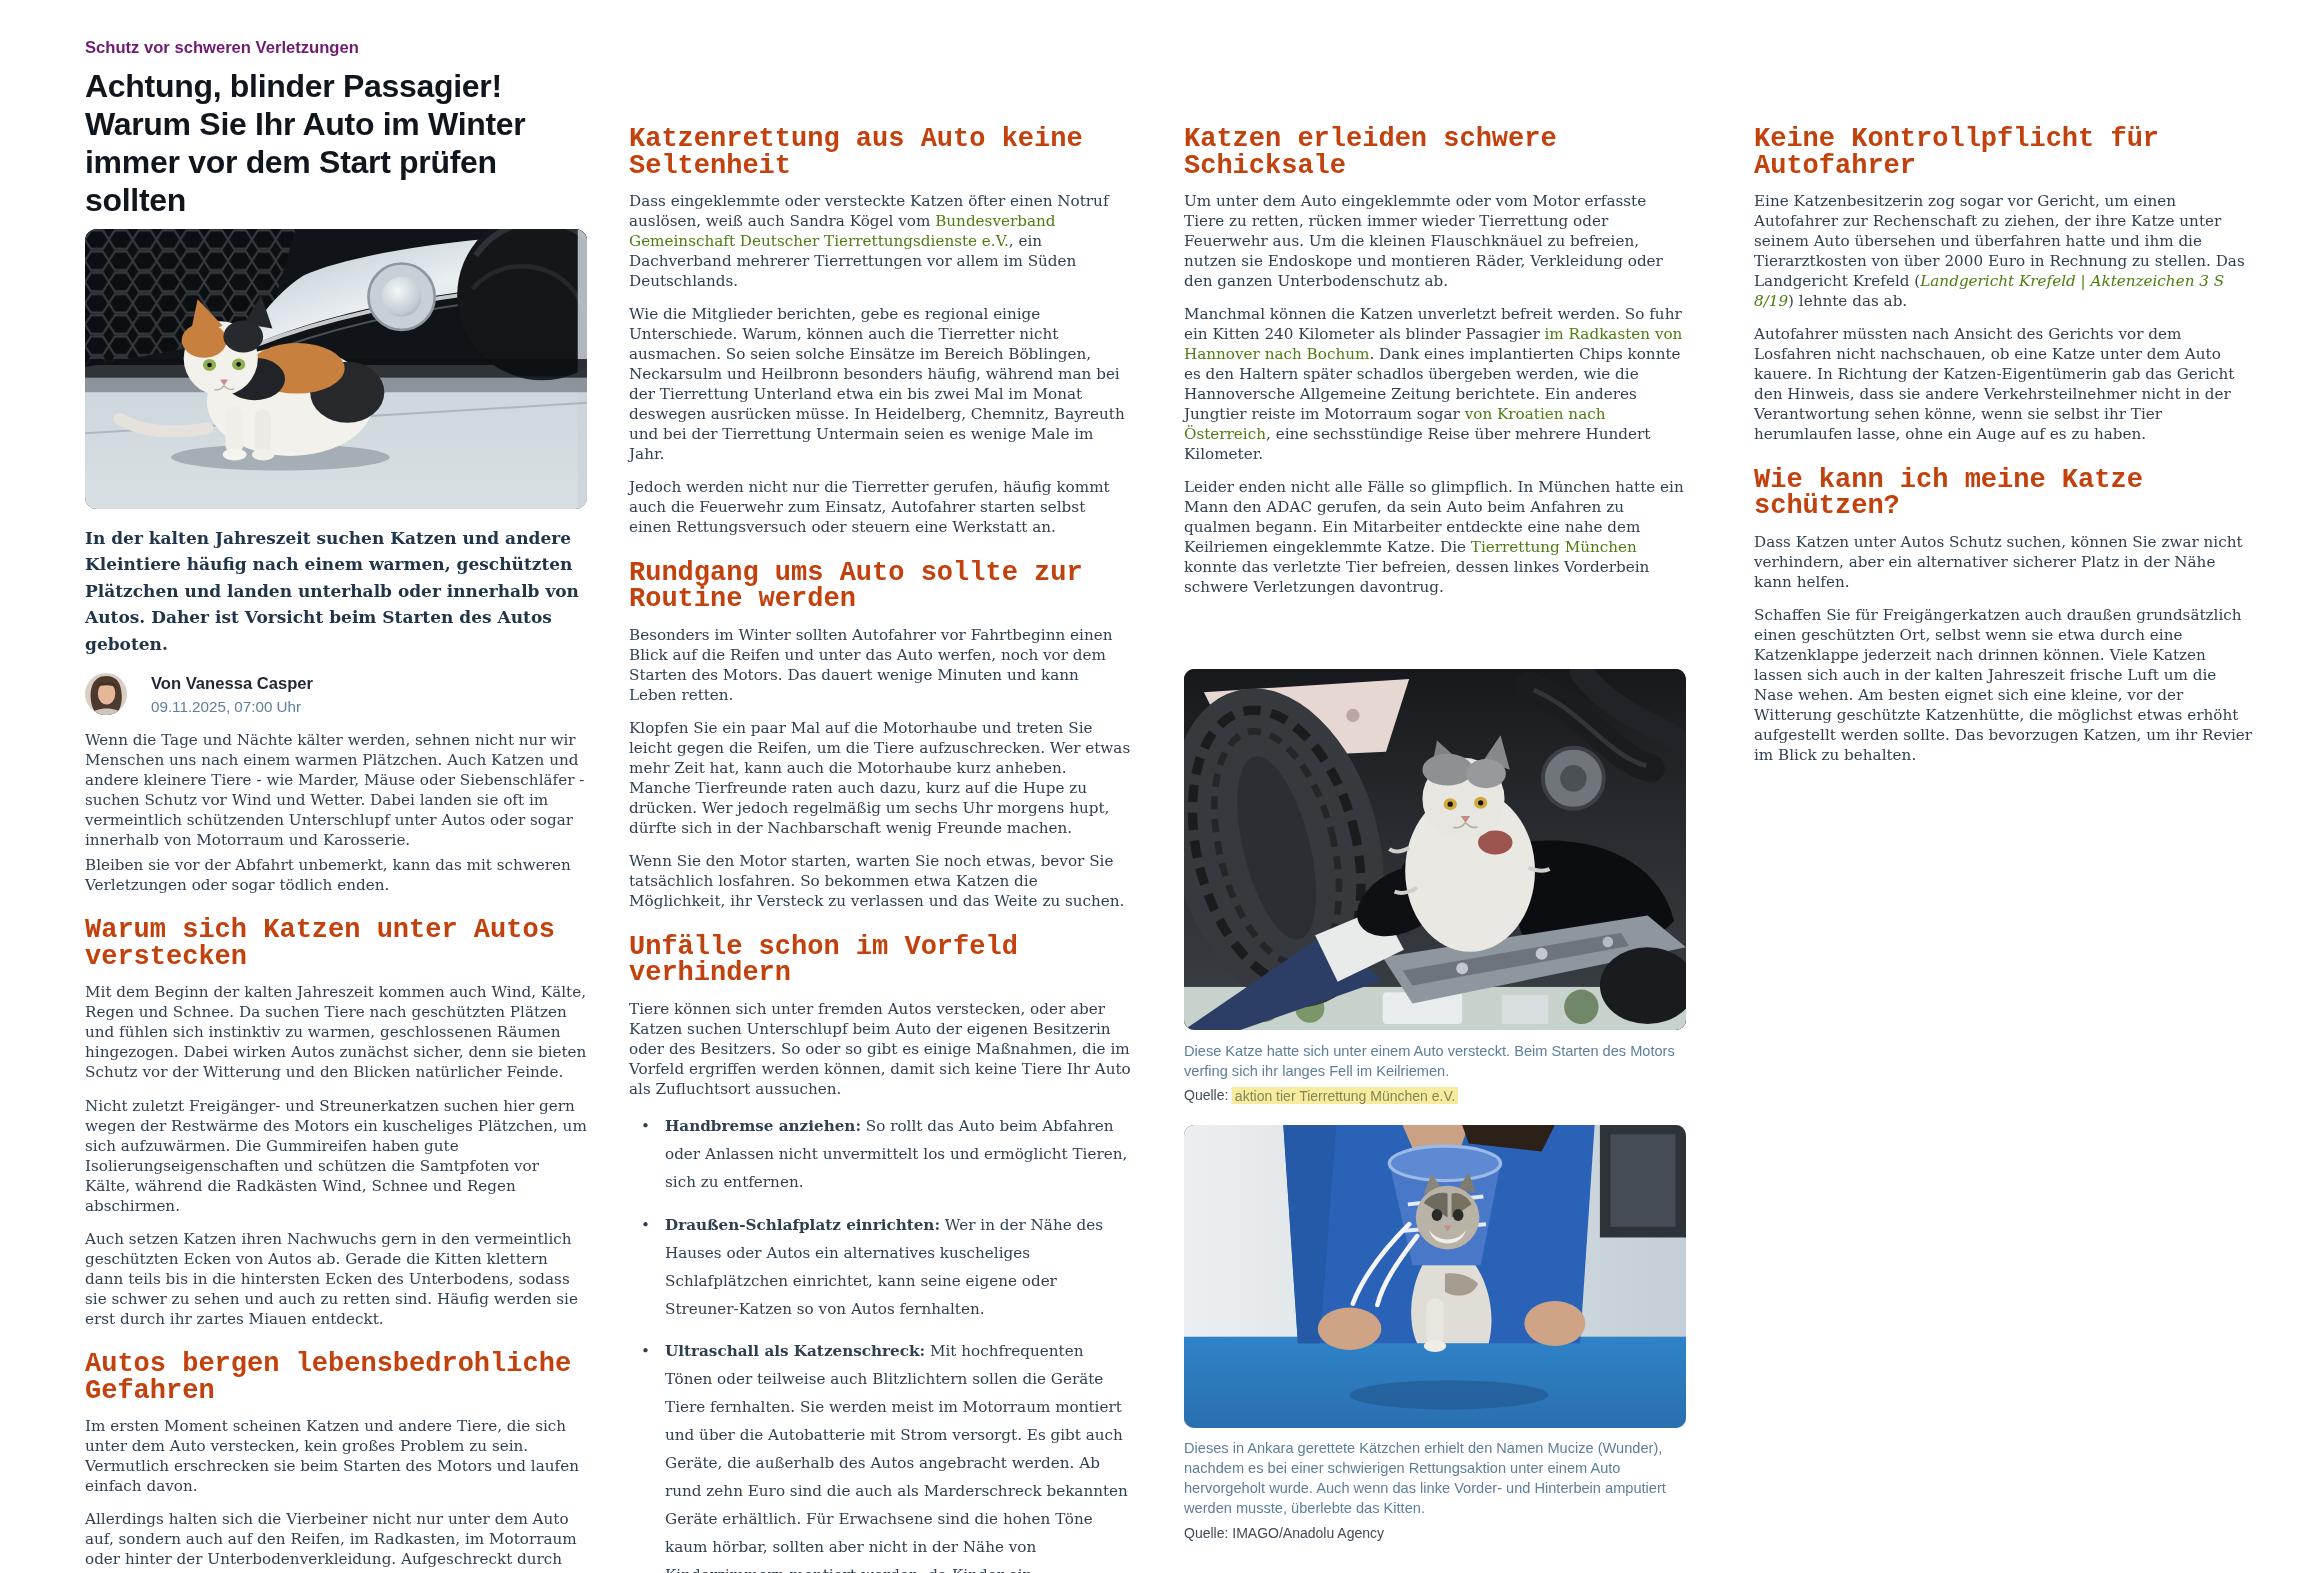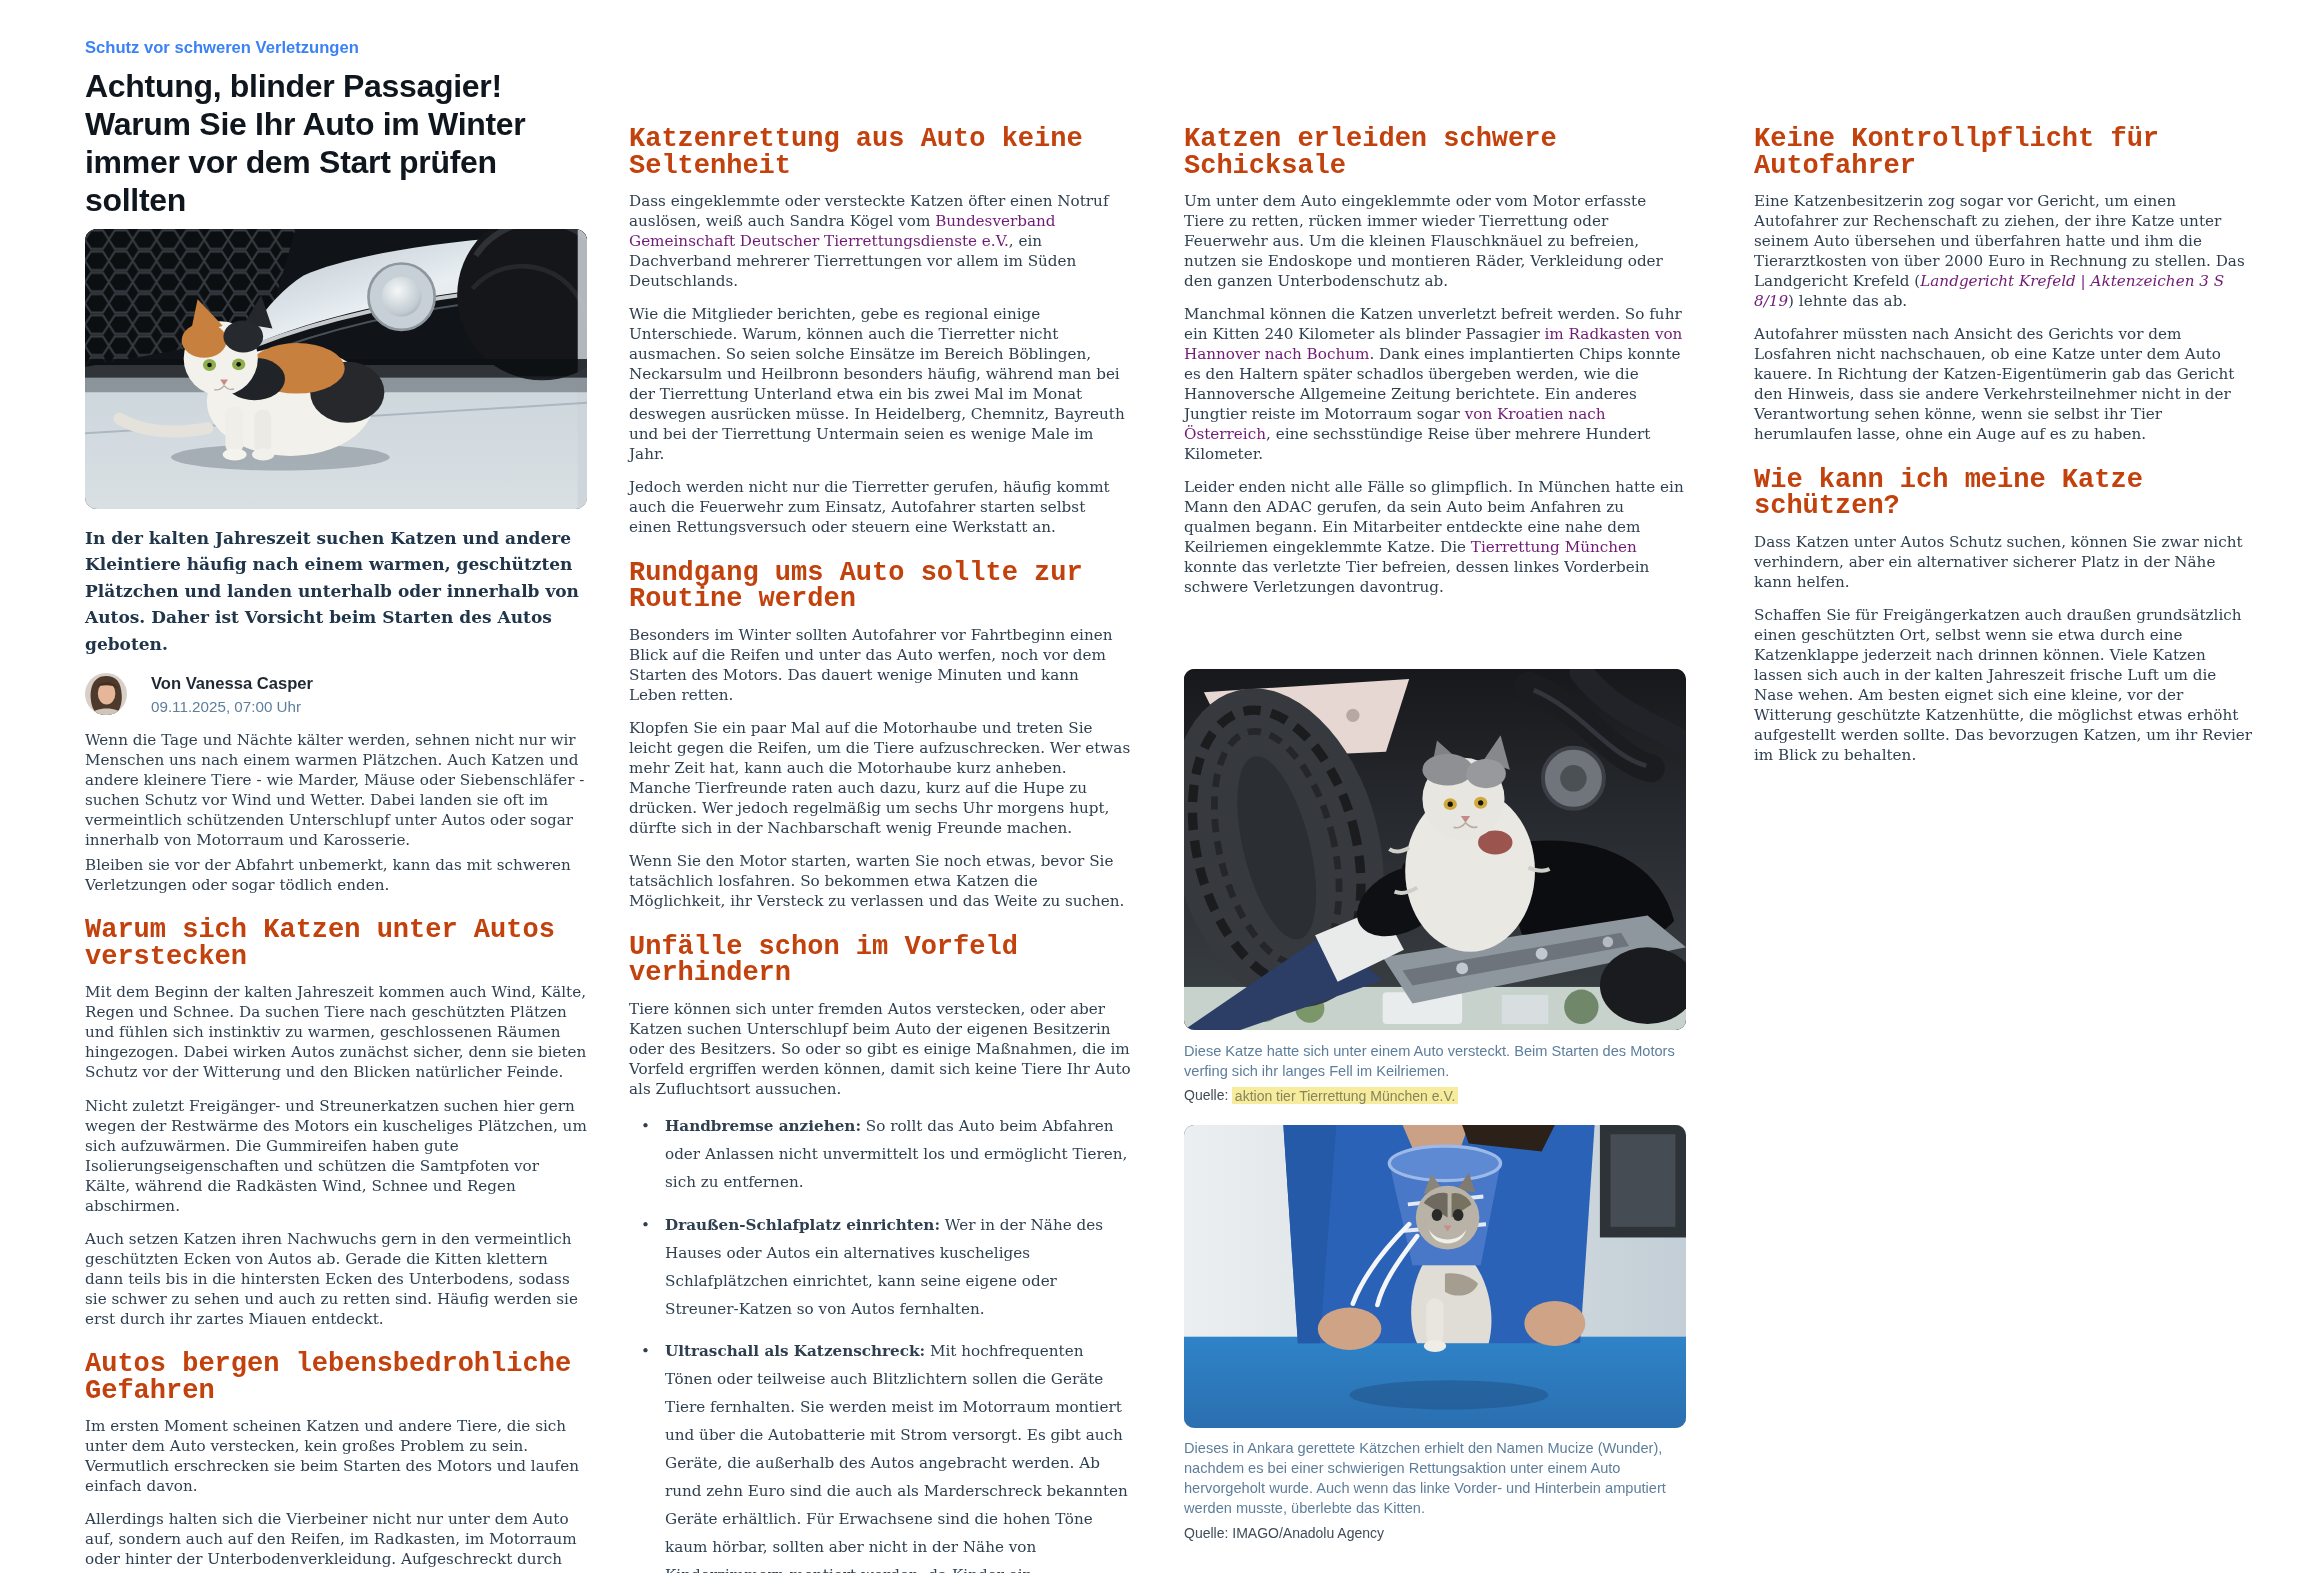--- a/index.html
+++ b/index.html
@@ -5,21 +5,21 @@
   html,body{margin:0;padding:0;background:#ffffff;}
   body{width:2319px;height:1573px;overflow:hidden;position:relative;
        font-family:"DejaVu Serif",serif;color:#2e3f50;}
   .col{position:absolute;width:502px;top:126px;}
   #col1{left:85px;top:38px;}
   #col2{left:629px;}
   #col3{left:1184px;}
   #col4{left:1754px;}
 
   .kicker{font-family:"Liberation Sans",sans-serif;font-size:16.6px;line-height:20px;
-          font-weight:600;color:#3b82f6;margin:0 0 9.3px 0;cursor:pointer;}
+          font-weight:600;color:#701a75;margin:0 0 9.3px 0;cursor:pointer;}
   h1.headline{font-family:"Liberation Sans",sans-serif;font-weight:700;
           font-size:32px;line-height:38px;color:#10161d;margin:0 0 9.3px 0;letter-spacing:-0.3px;}
   h2.section{font-family:Liberation Mono, monospace;font-weight:700;
           font-size:27px;line-height:26.5px;color:#c2410c;margin:22.5px 0 12px 0;}
   .col > h2.section:first-child{margin-top:0;}
 
   .para{font-size:15.2px;line-height:20px;margin:0 0 13.2px 0;}
   .para.cont{margin-top:-8px;}
   .body-start{margin-top:14.6px;}
 
@@ -35,21 +35,21 @@
   .avatar{width:42px;height:42px;border-radius:50%;overflow:hidden;flex:0 0 auto;line-height:0;}
   .byline .name{font-family:"Liberation Sans",sans-serif;font-size:16.6px;font-weight:600;color:#1f2833;}
   .byline .date{font-family:"Liberation Sans",sans-serif;font-size:15.2px;color:#5d7e9c;margin-top:4px;}
 
   ul.tips{list-style:none;margin:2.6px 0 0 0;padding:0 0 0 36px;}
   ul.tips li{position:relative;font-size:15.2px;line-height:28px;margin-bottom:14.6px;}
   ul.tips li::before{content:"\2022";position:absolute;left:-24px;top:0;color:#2e3f50;font-size:15.2px;}
 
   .seg-bold{font-weight:700;}
   .seg-italic{font-style:italic;}
-  .seg-link{color:#701a75;cursor:pointer;}
+  .seg-link{color:#4d7c0f;cursor:pointer;}
 
   figcaption{font-family:"Liberation Sans",sans-serif;font-size:14.6px;line-height:20px;
              color:#5d7e9c;margin-top:10.6px;}
   .source{font-family:"Liberation Sans",sans-serif;font-size:14px;line-height:18.5px;
           color:#3f4b57;margin-top:5.3px;}
   .src-highlight{background:#f7eb9e;color:#85855a;padding:0.7px 2.6px;}
   .fig1{margin-top:72px;}
   .fig2{margin-top:20px;}
 </style>
 </head>

